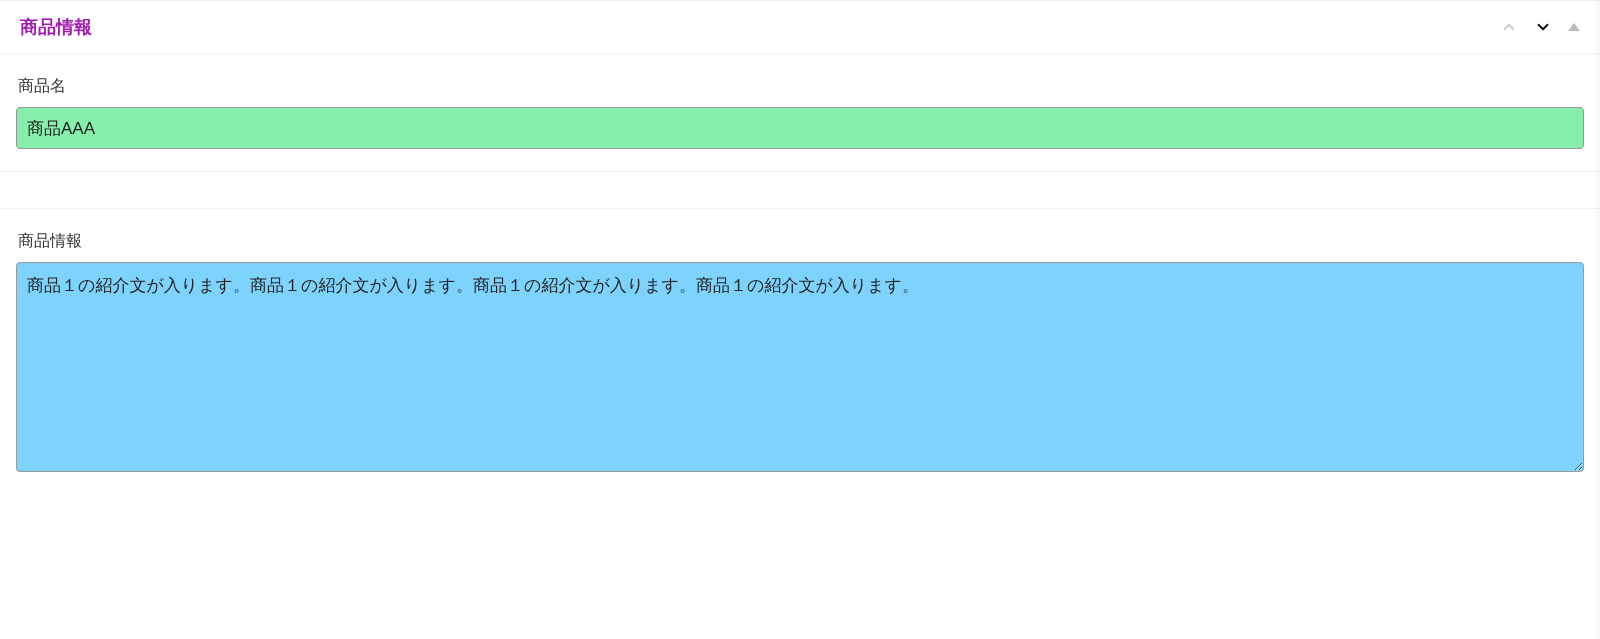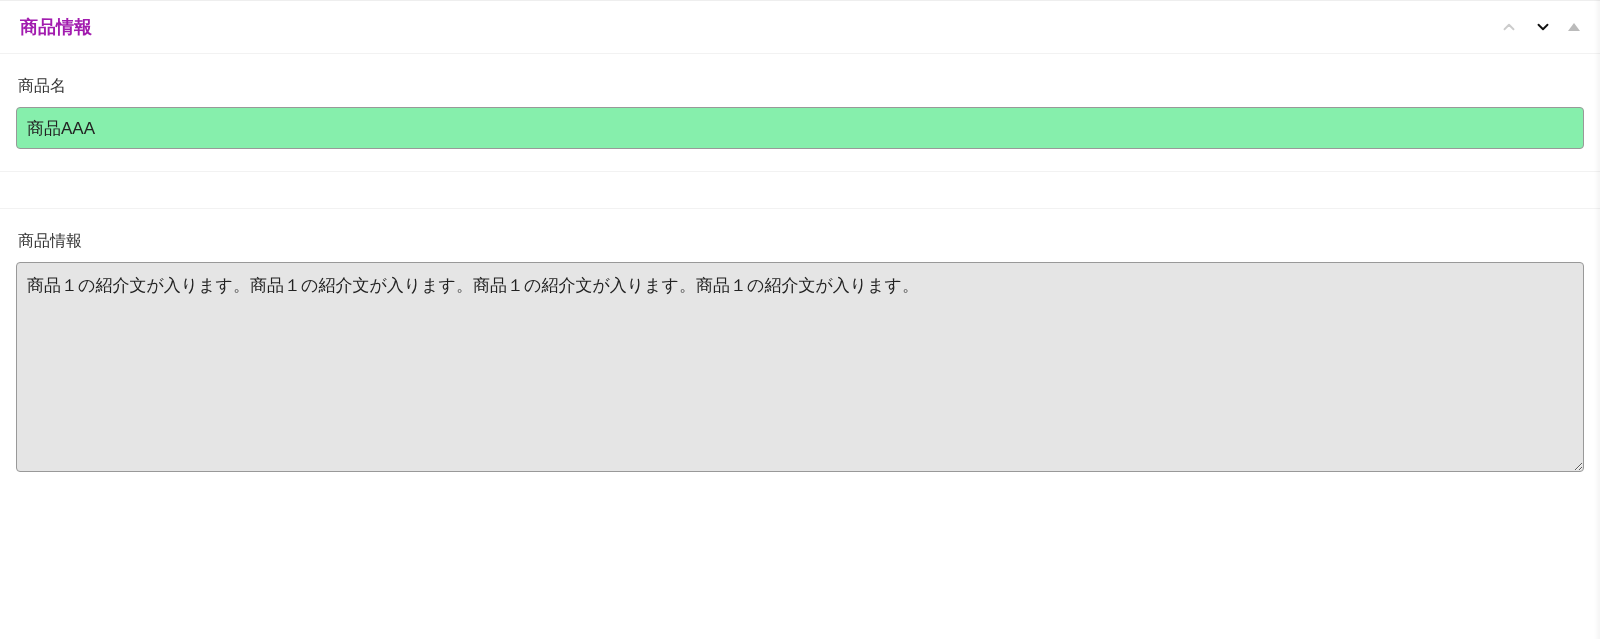--- a/index.html
+++ b/index.html
@@ -77,21 +77,21 @@
       outline: none;
     }
     .textarea-input {
       width: 100%;
       min-height: 210px;
       border: 1px solid #999;
       border-radius: 4px;
       padding: 10px 10px;
       font-size: 17px;
       color: #222;
-      background: #e5e5e5;
+      background: #7dd3fc;
       outline: none;
       resize: both;
       font-family: inherit;
       line-height: 1.5;
     }
     .right-gutter {
       position: fixed;
       top: 0;
       right: 0;
       width: 6px;

